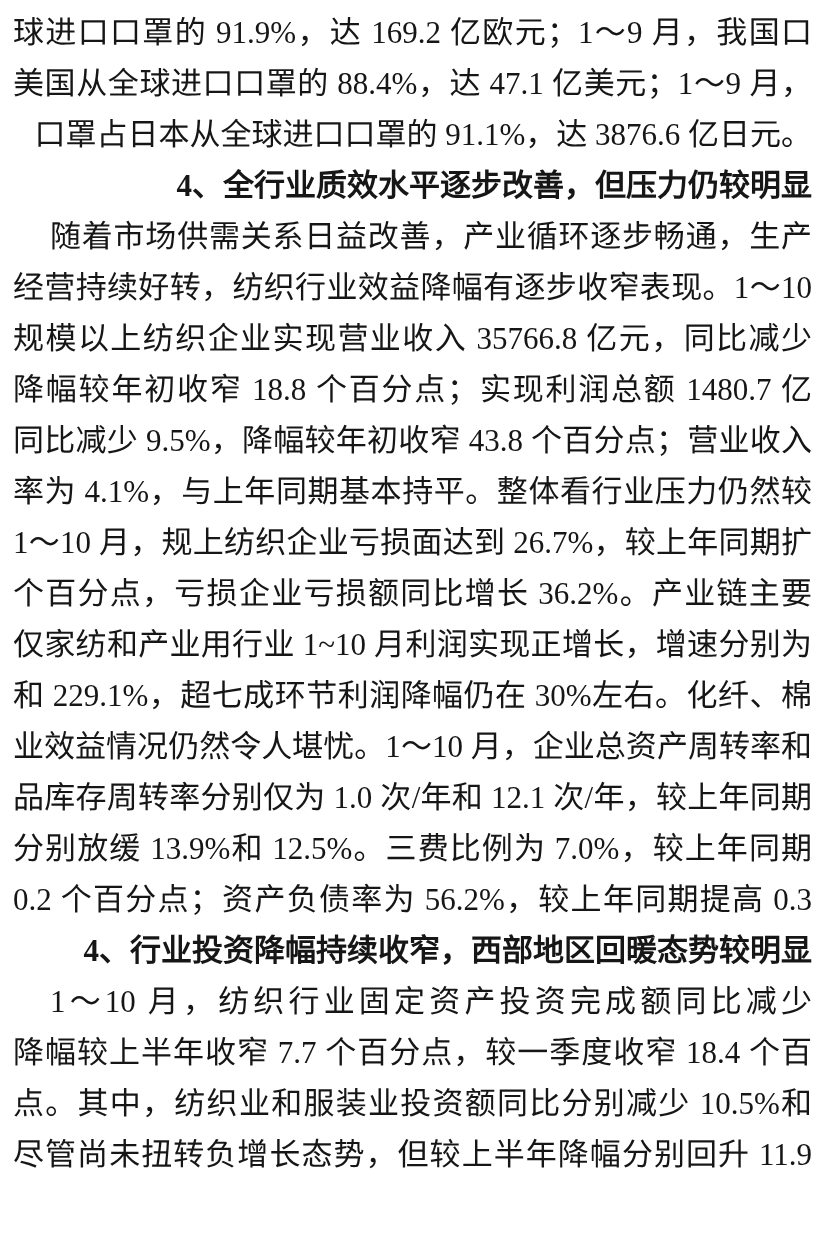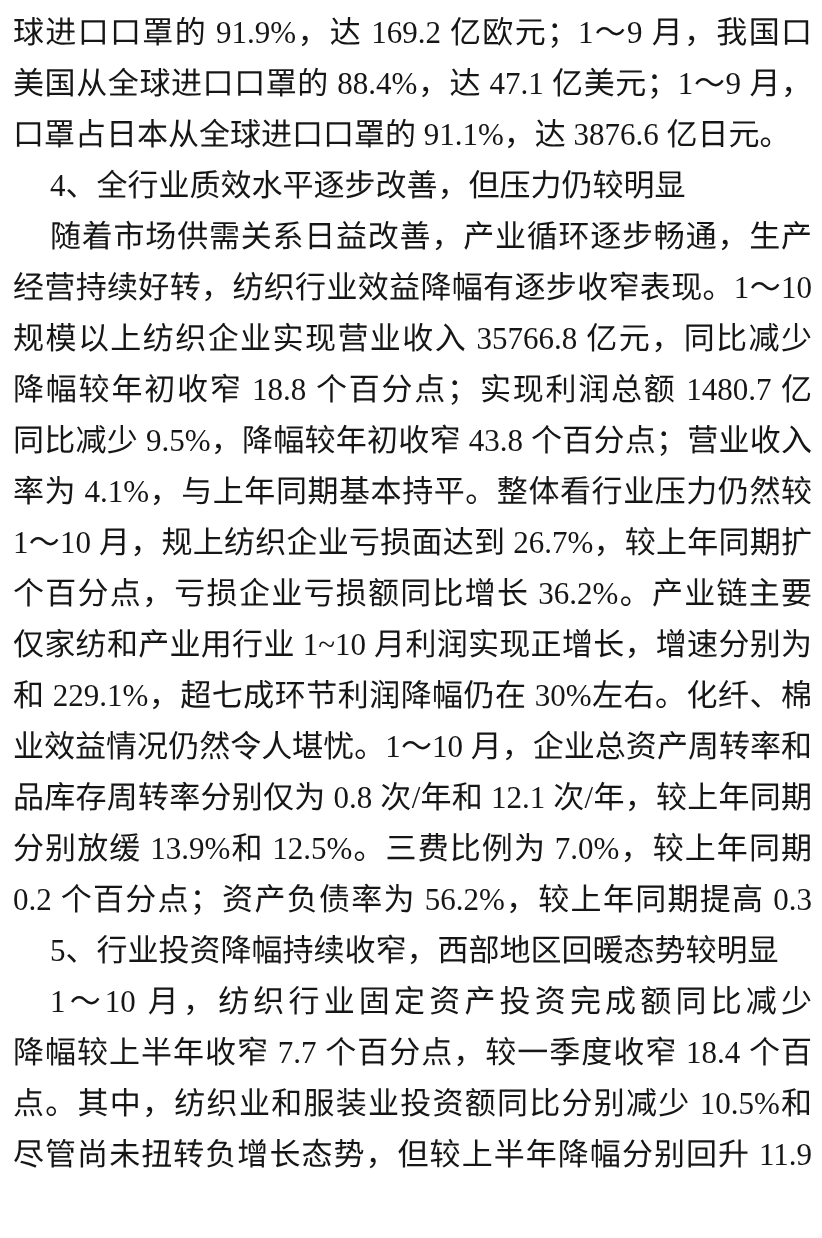--- a/index.html
+++ b/index.html
@@ -19,36 +19,36 @@
     width: 822px;
     height: 1238px;
     padding: 7px 10px 0 13px;
     background: #ffffff;
   }
   .line {
     font-size: 31px;
     line-height: 51px;
     height: 51px;
     color: #161616;
-    text-align: left;
+    text-align: right;
     white-space: normal;
     overflow: hidden;
   }
   
   .line.just {
     text-align: justify;
     text-align-last: justify;
     text-justify: inter-character;
   }
   
   .line.indent {
     text-indent: 37px;
   }
   .line.heading {
-    font-weight: normal;
+    font-weight: bold;
   }
 </style>
 </head>
 <body>
 
 <div class="page">
   <div class="line just">球进口口罩的 91.9%，达 169.2 亿欧元；1～9 月，我国口罩占</div>
   <div class="line just">美国从全球进口口罩的 88.4%，达 47.1 亿美元；1～9 月，我国</div>
   <div class="line">口罩占日本从全球进口口罩的 91.1%，达 3876.6 亿日元。</div>
   <div class="line heading indent">4、全行业质效水平逐步改善，但压力仍较明显</div>
@@ -56,21 +56,21 @@
   <div class="line just">经营持续好转，纺织行业效益降幅有逐步收窄表现。1～10 月，</div>
   <div class="line just">规模以上纺织企业实现营业收入 35766.8 亿元，同比减少 10.7%，</div>
   <div class="line just">降幅较年初收窄 18.8 个百分点；实现利润总额 1480.7 亿元，</div>
   <div class="line just">同比减少 9.5%，降幅较年初收窄 43.8 个百分点；营业收入利润</div>
   <div class="line just">率为 4.1%，与上年同期基本持平。整体看行业压力仍然较大。</div>
   <div class="line just">1～10 月，规上纺织企业亏损面达到 26.7%，较上年同期扩大 9.1</div>
   <div class="line just">个百分点，亏损企业亏损额同比增长 36.2%。产业链主要环节中，</div>
   <div class="line just">仅家纺和产业用行业 1~10 月利润实现正增长，增速分别为 21.9%</div>
   <div class="line just">和 229.1%，超七成环节利润降幅仍在 30%左右。化纤、棉纺行</div>
   <div class="line just">业效益情况仍然令人堪忧。1～10 月，企业总资产周转率和产成</div>
-  <div class="line just">品库存周转率分别仅为 0.8 次/年和 12.1 次/年，较上年同期</div>
+  <div class="line just">品库存周转率分别仅为 1.0 次/年和 12.1 次/年，较上年同期</div>
   <div class="line just">分别放缓 13.9%和 12.5%。三费比例为 7.0%，较上年同期提高</div>
   <div class="line just">0.2 个百分点；资产负债率为 56.2%，较上年同期提高 0.3 个百</div>
-  <div class="line heading indent">5、行业投资降幅持续收窄，西部地区回暖态势较明显</div>
+  <div class="line heading indent">4、行业投资降幅持续收窄，西部地区回暖态势较明显</div>
   <div class="line just indent">1～10 月，纺织行业固定资产投资完成额同比减少 19.6%，</div>
   <div class="line just">降幅较上半年收窄 7.7 个百分点，较一季度收窄 18.4 个百分</div>
   <div class="line just">点。其中，纺织业和服装业投资额同比分别减少 10.5%和 31.6%，</div>
   <div class="line just">尽管尚未扭转负增长态势，但较上半年降幅分别回升 11.9 和</div>
 </div>
 
 </body></html>

